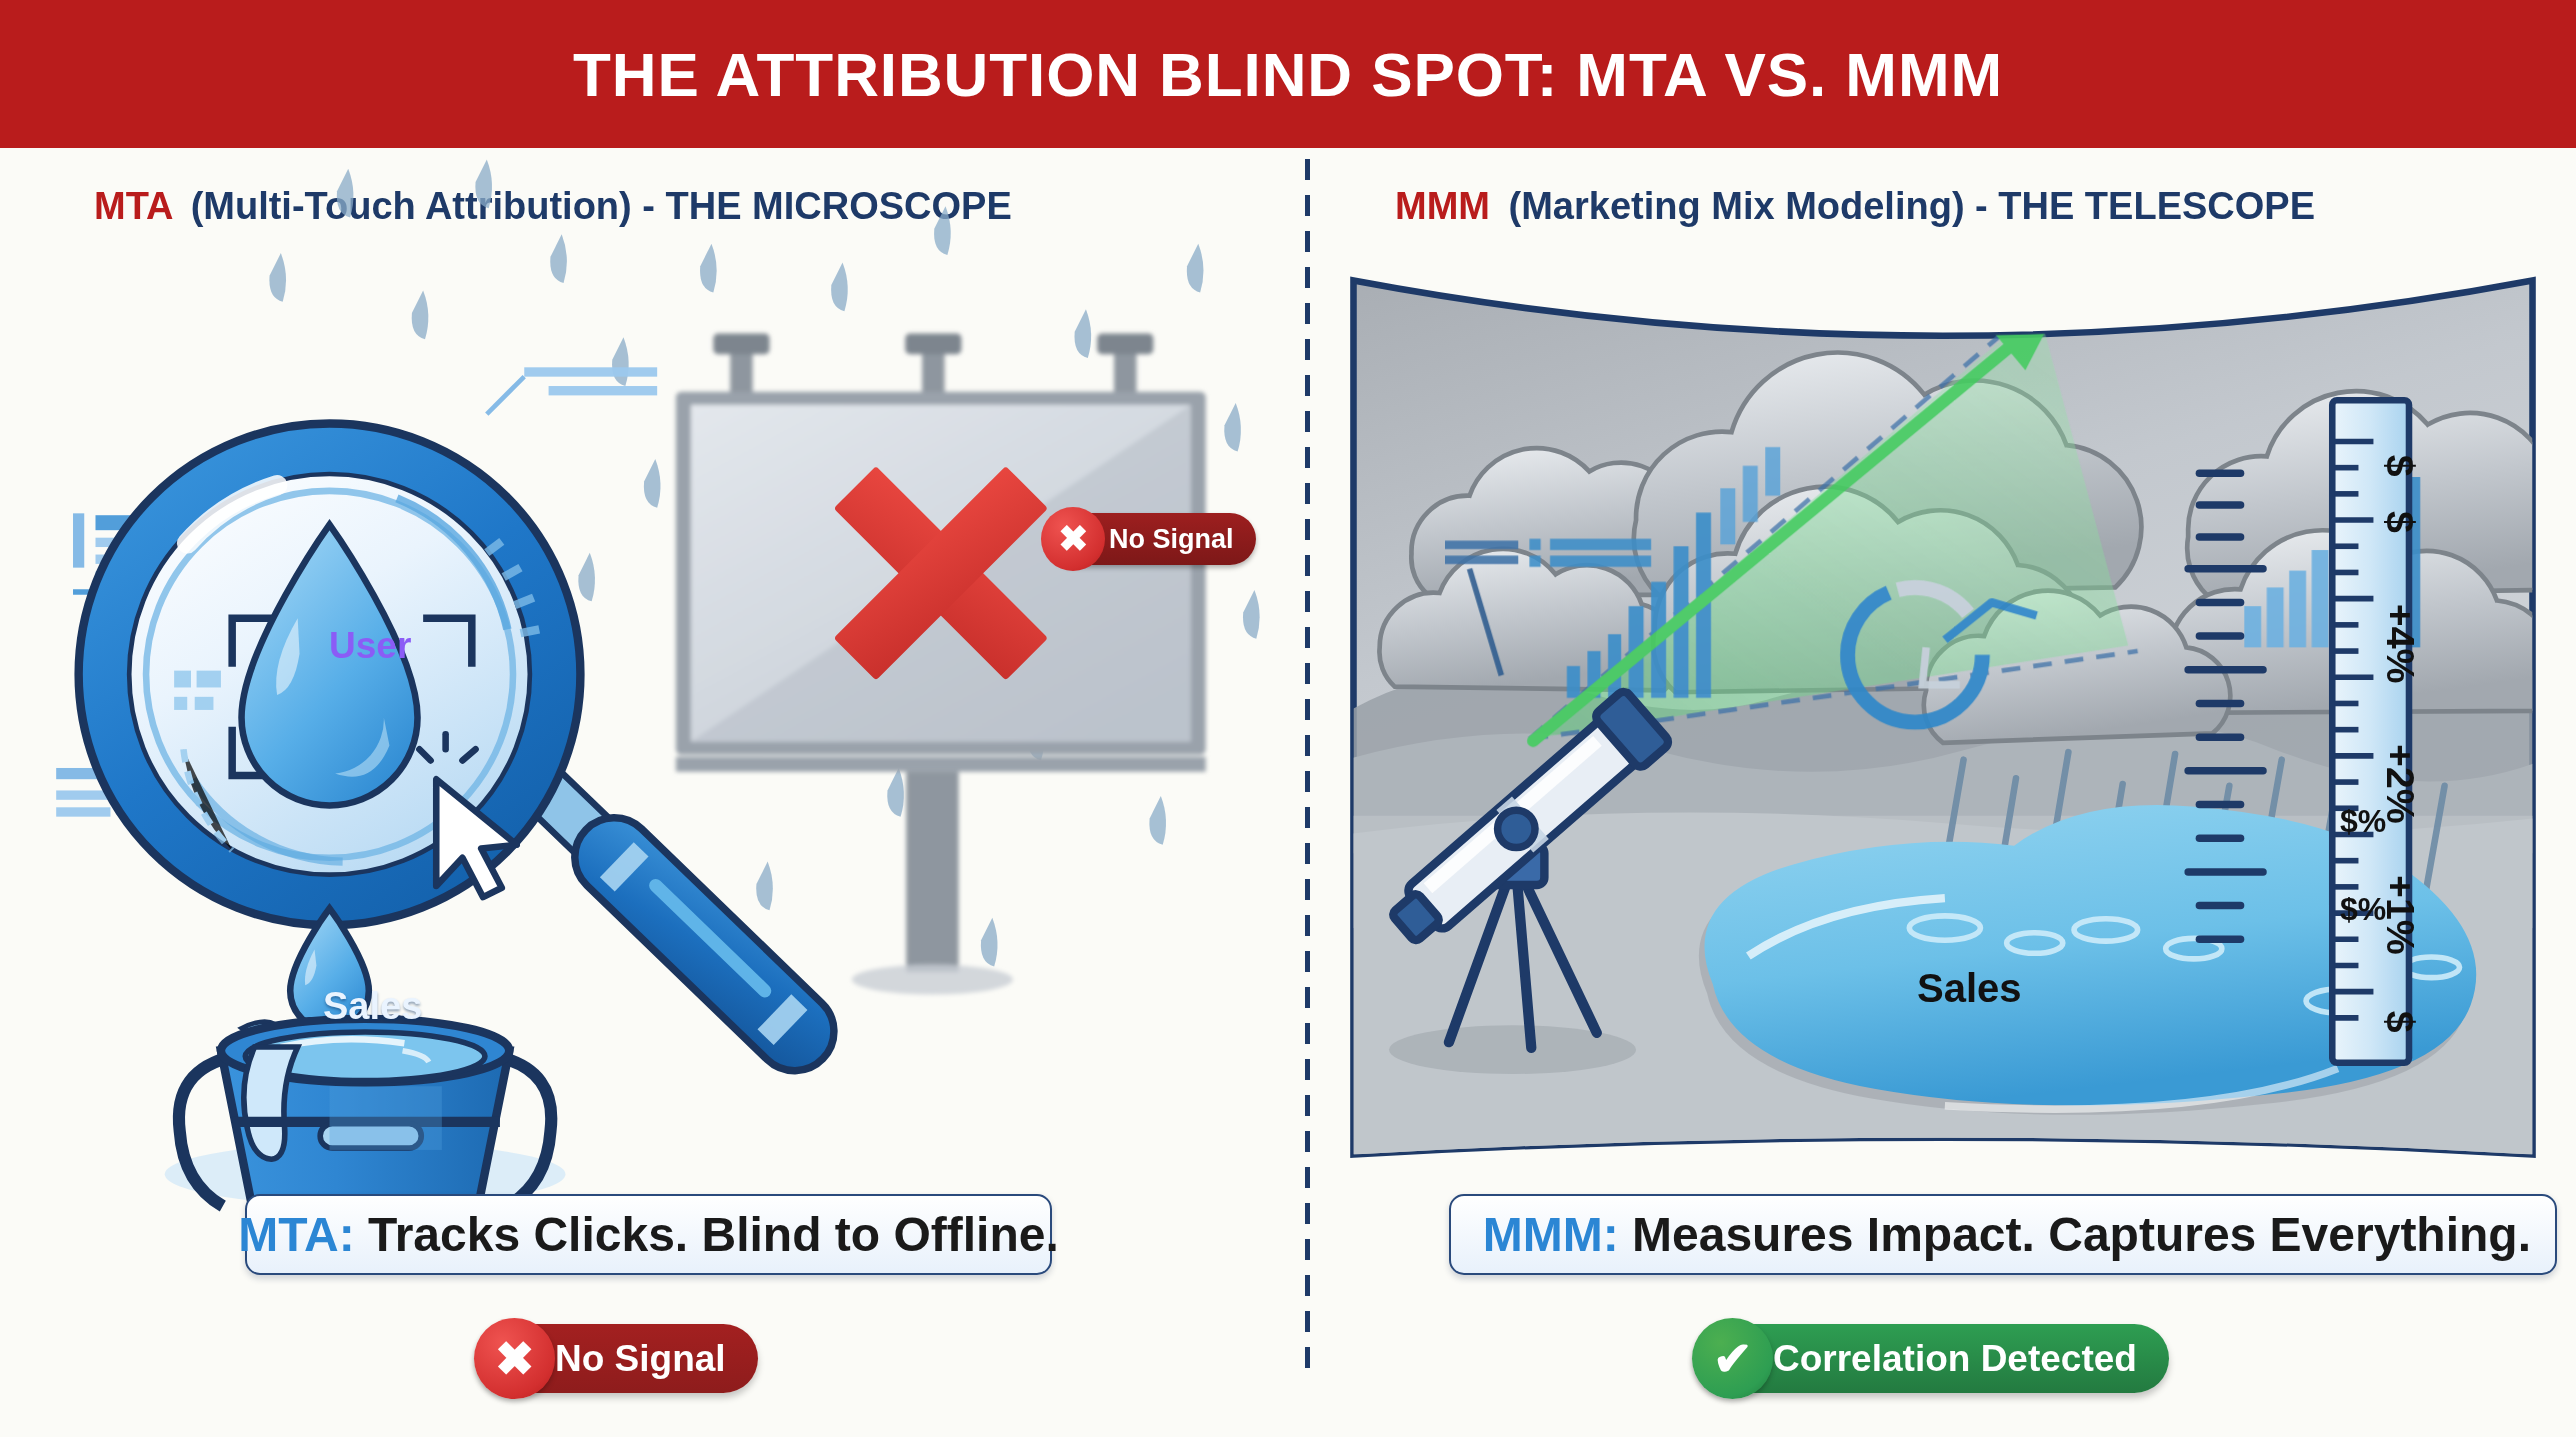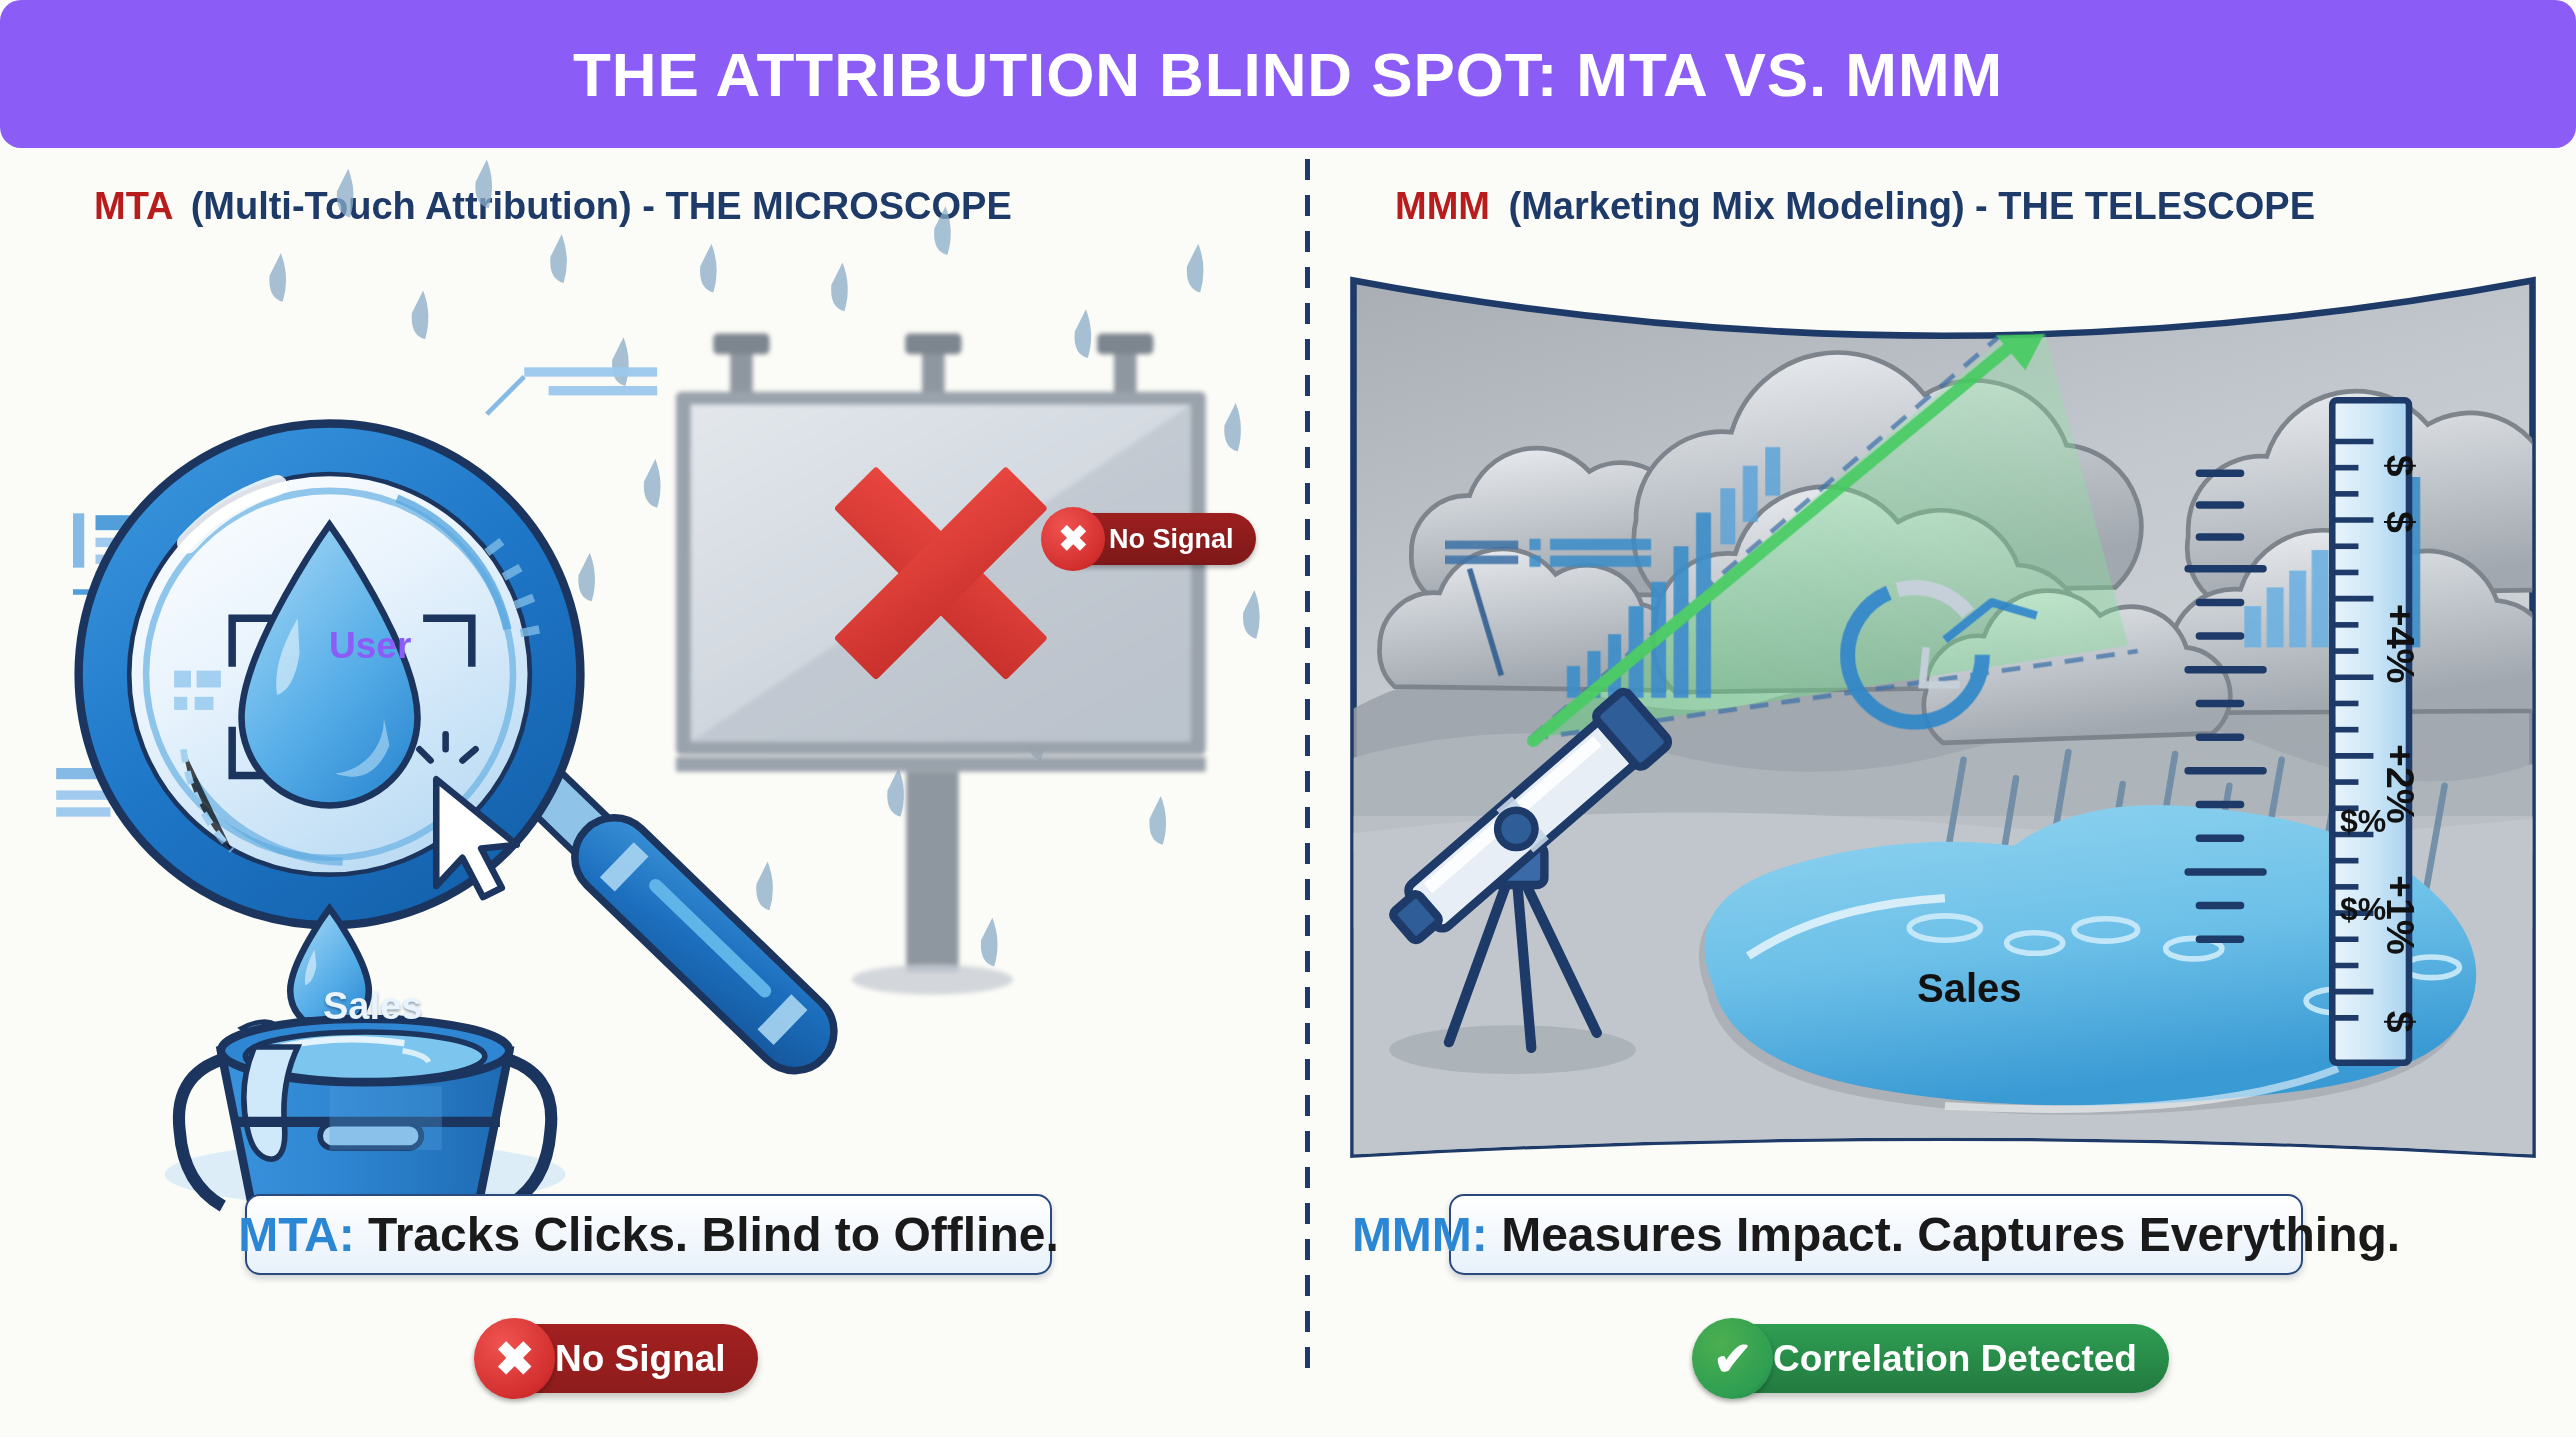--- a/index.html
+++ b/index.html
@@ -7,21 +7,21 @@
     width: 2576px; height: 1438px;
     background: #fbfbf7;
     font-family: "Liberation Sans", sans-serif;
     overflow: hidden;
   }
   #stage { position: relative; width: 2576px; height: 1438px; background: #fbfbf7; }
 
   
   .header-bar {
     position: absolute; left: 0; top: 0; width: 2576px; height: 148px;
-    background: #8b5cf6; display: flex; align-items: center; justify-content: center; border-radius: 21px;
+    background: #b91c1c; display: flex; align-items: center; justify-content: center;
   }
   .header-title {
     color: #ffffff; font-size: 62px; font-weight: bold; letter-spacing: 0.9px;
     white-space: nowrap; text-align: center;
   }
 
   
   .panel-subtitle { position: absolute; font-size: 38px; font-weight: bold; white-space: nowrap; }
   .subtitle-mta { left: 94px; top: 185px; }
   .subtitle-mmm { left: 1395px; top: 185px; }
@@ -41,21 +41,21 @@
 
   
   .caption-box {
     position: absolute; height: 81px; border: 2.8px solid #2a4a7c; border-radius: 15px;
     background: linear-gradient(to bottom, #ffffff 0%, #e8f1fb 100%);
     display: flex; align-items: center; justify-content: center;
     box-shadow: 0 3.7px 6.6px rgba(20,40,80,.18);
     padding: 0 24px;
   }
   .caption-mta { left: 245px; top: 1194px; width: 807px; }
-  .caption-mmm { left: 1449px; top: 1194px; width: 854px; }
+  .caption-mmm { left: 1449px; top: 1194px; width: 1108px; justify-content: flex-end; }
   .caption-text { font-size: 48px; font-weight: bold; color: #1a1a1a; white-space: nowrap; }
   .caption-lead { color: #2b86d4; font-weight: bold; }
 
   
   .badge {
     position: absolute; height: 69px; border-radius: 35px; display: flex; align-items: center;
     padding-left: 79px; padding-right: 32px;
     box-shadow: 0 4.7px 7.5px rgba(0,0,0,.22);
   }
   .badge-text { color: #ffffff; font-size: 37px; font-weight: bold; white-space: nowrap; }

